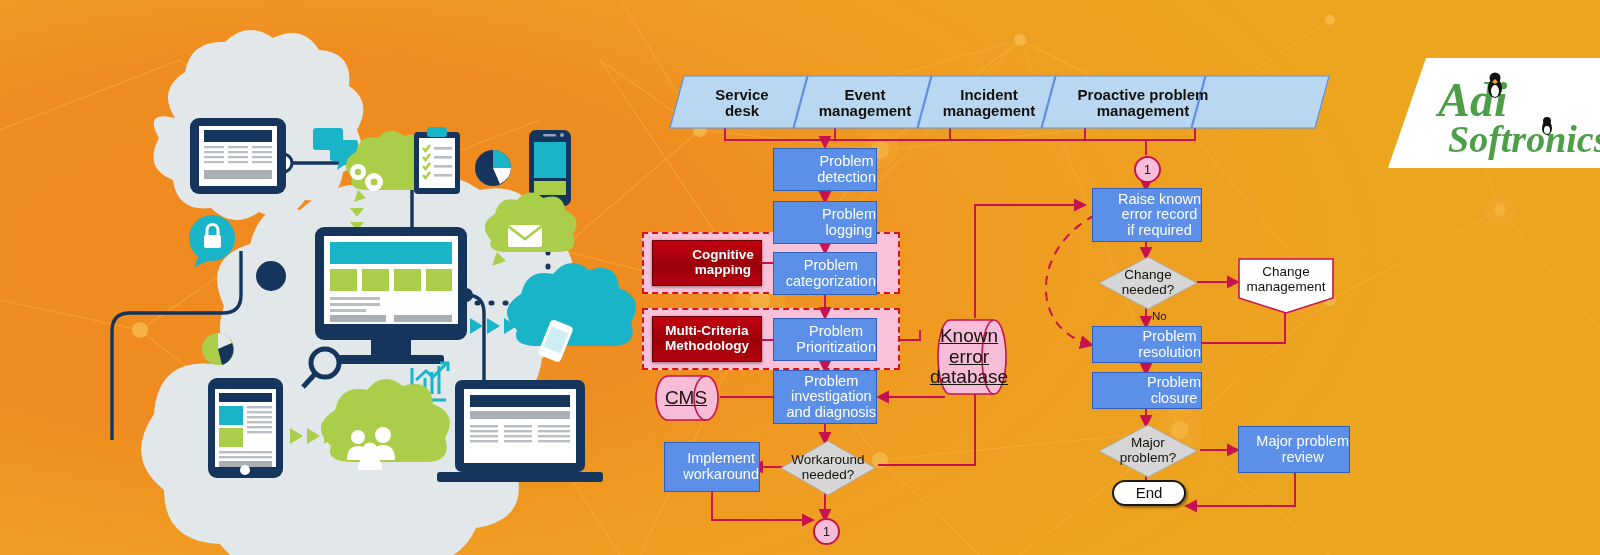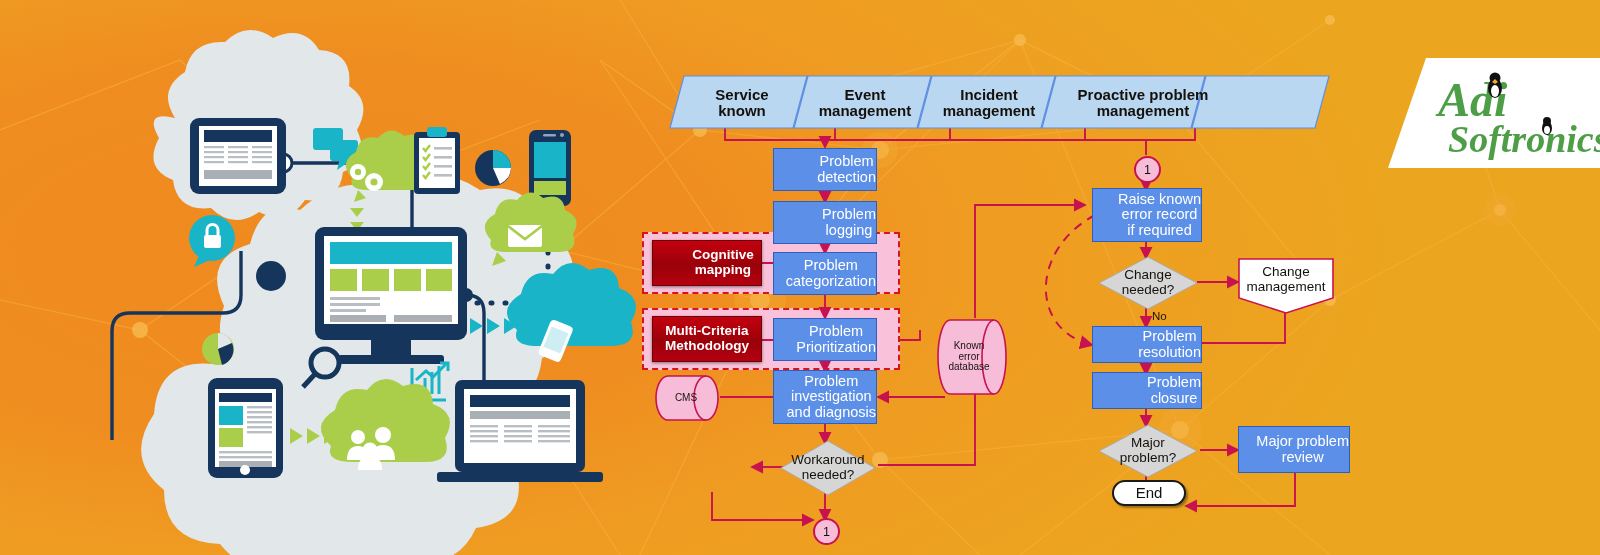--- a/index.html
+++ b/index.html
@@ -12,21 +12,21 @@
   
   #logo{position:absolute;right:0;top:58px;width:238px;height:110px;}
   
   #flow{position:absolute;left:630px;top:0;width:740px;height:555px;}
   .node{position:absolute;box-sizing:border-box;display:flex;align-items:center;
     justify-content:center;text-align:center;line-height:1.08;}
   .proc{background:#5b8fe8;border:1px solid #2f5fba;color:#ffffff;
     font-size:14.5px;justify-content:flex-end;}
   .inputp{color:#14110c;font-size:15px;font-weight:bold;}
   .dec{color:#15120d;font-size:13.5px;}
-  .db{color:#17130d;font-size:10px;}
+  .db{color:#17130d;font-size:19px;text-decoration:underline;}
   .red{background:linear-gradient(180deg,#c3000f 0%,#9a0109 55%,#b50010 100%);
     color:#fff;font-weight:bold;font-size:13.5px;border:1px solid #6d0206;
     box-shadow:0 1px 3px rgba(0,0,0,.45);}
   .term{background:#fff;border:2px solid #1a1a1a;border-radius:999px;
     color:#111;font-size:15px;box-shadow:2px 2px 2px rgba(0,0,0,.35);}
   .hl{position:absolute;background:#f9c2da;border:2px dashed #d81414;box-sizing:border-box;}
   .lbl{position:absolute;font-size:11.5px;color:#1c1408;}
   .conn{position:absolute;width:23px;height:23px;border-radius:50%;
     background:#f6bcd8;border:2px solid #c8124f;display:flex;align-items:center;
     justify-content:center;font-size:12.5px;color:#111;font-weight:normal;}
@@ -403,21 +403,21 @@
       <g fill="#bad7f2" stroke="#5b8fe8" stroke-width="1.2">
         <path d="M14 0 H137 L123 52 H0 Z"></path>
         <path d="M138 0 H261 L247 52 H124 Z"></path>
         <path d="M262 0 H385 L371 52 H248 Z"></path>
         <path d="M386 0 H535 L521 52 H372 Z"></path>
         <path d="M536 0 H659 L645 52 H522 Z"></path>
       </g>
     </svg>
     <div class="node inputp" style="left:50px;top:76px;width:124px;height:54px;">
       <span style="white-space:pre-line">Service
-known</span>
+desk</span>
     </div>
     <div class="node inputp" style="left:172px;top:76px;width:126px;height:54px;">
       <span style="white-space:pre-line">Event
 management</span>
     </div>
     <div class="node inputp" style="left:296px;top:76px;width:126px;height:54px;">
       <span style="white-space:pre-line">Incident
 management</span>
     </div>
     <div class="node inputp" style="left:437px;top:76px;width:152px;height:54px;">
@@ -438,20 +438,24 @@
 categorization</span>
     </div>
     <div class="node proc" style="left:143px;top:318px;width:104px;height:43px;">
       <span style="white-space:pre-line">Problem
 Prioritization</span>
     </div>
     <div class="node proc" style="left:143px;top:370px;width:104px;height:54px;">
       <span style="white-space:pre-line">Problem
 investigation
 and diagnosis</span>
+    </div>
+    <div class="node proc" style="left:34px;top:442px;width:96px;height:50px;">
+      <span style="white-space:pre-line">Implement
+workaround</span>
     </div>
 
     <div class="node red" style="left:22px;top:240px;width:110px;height:46px;padding-left:32px;">
       <span style="white-space:pre-line">Cognitive
 mapping</span>
     </div>
     <div class="node red" style="left:22px;top:316px;width:110px;height:46px;">
       <span style="white-space:pre-line">Multi-Criteria
 Methodology</span>
     </div>

